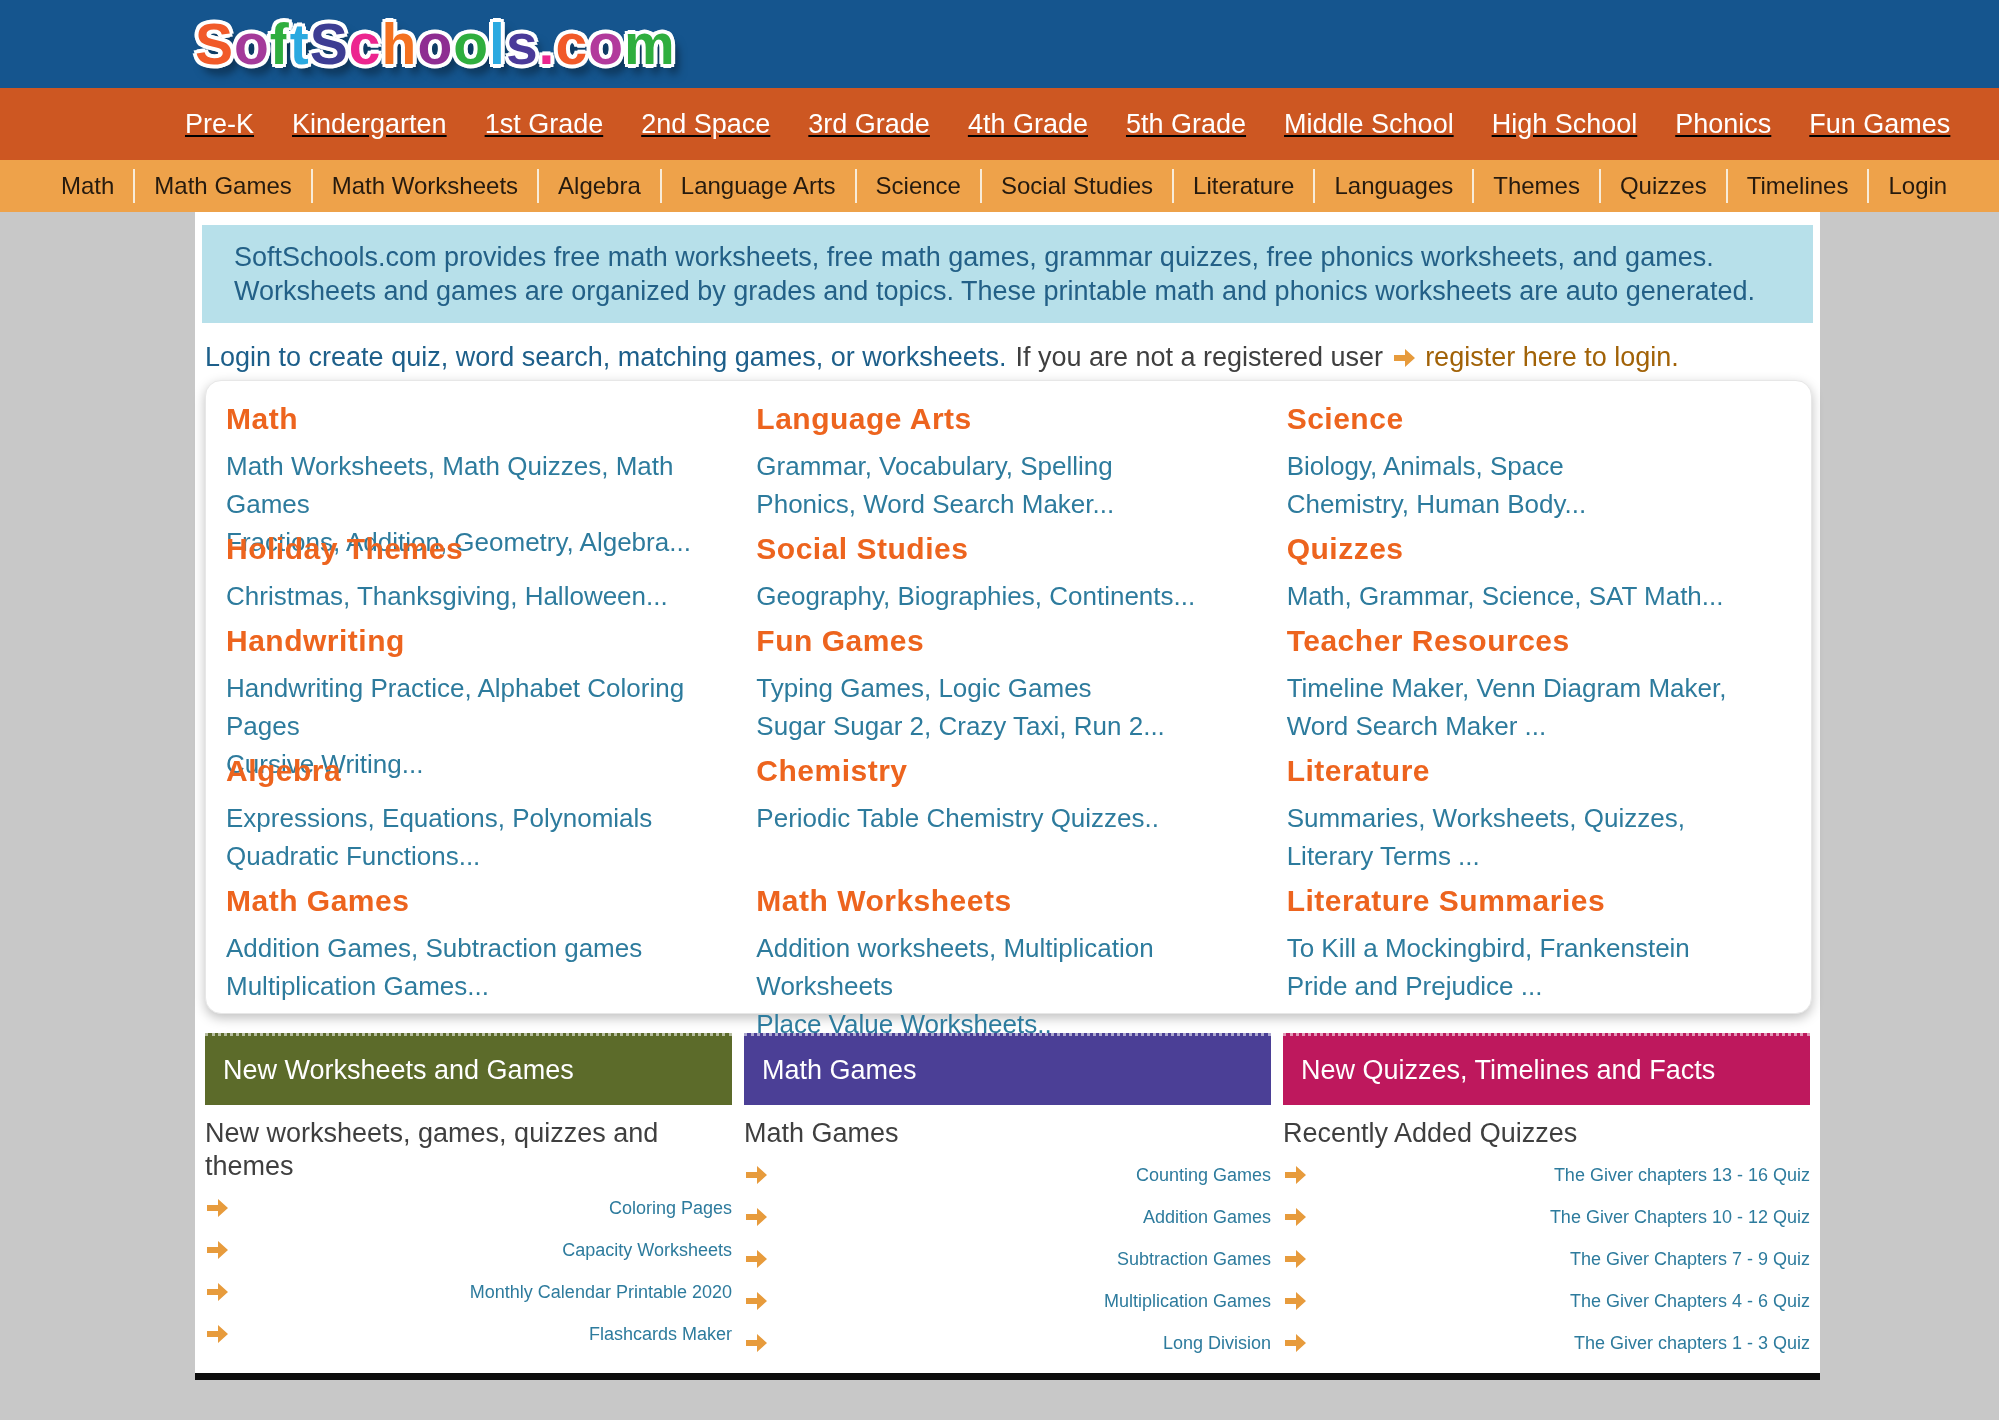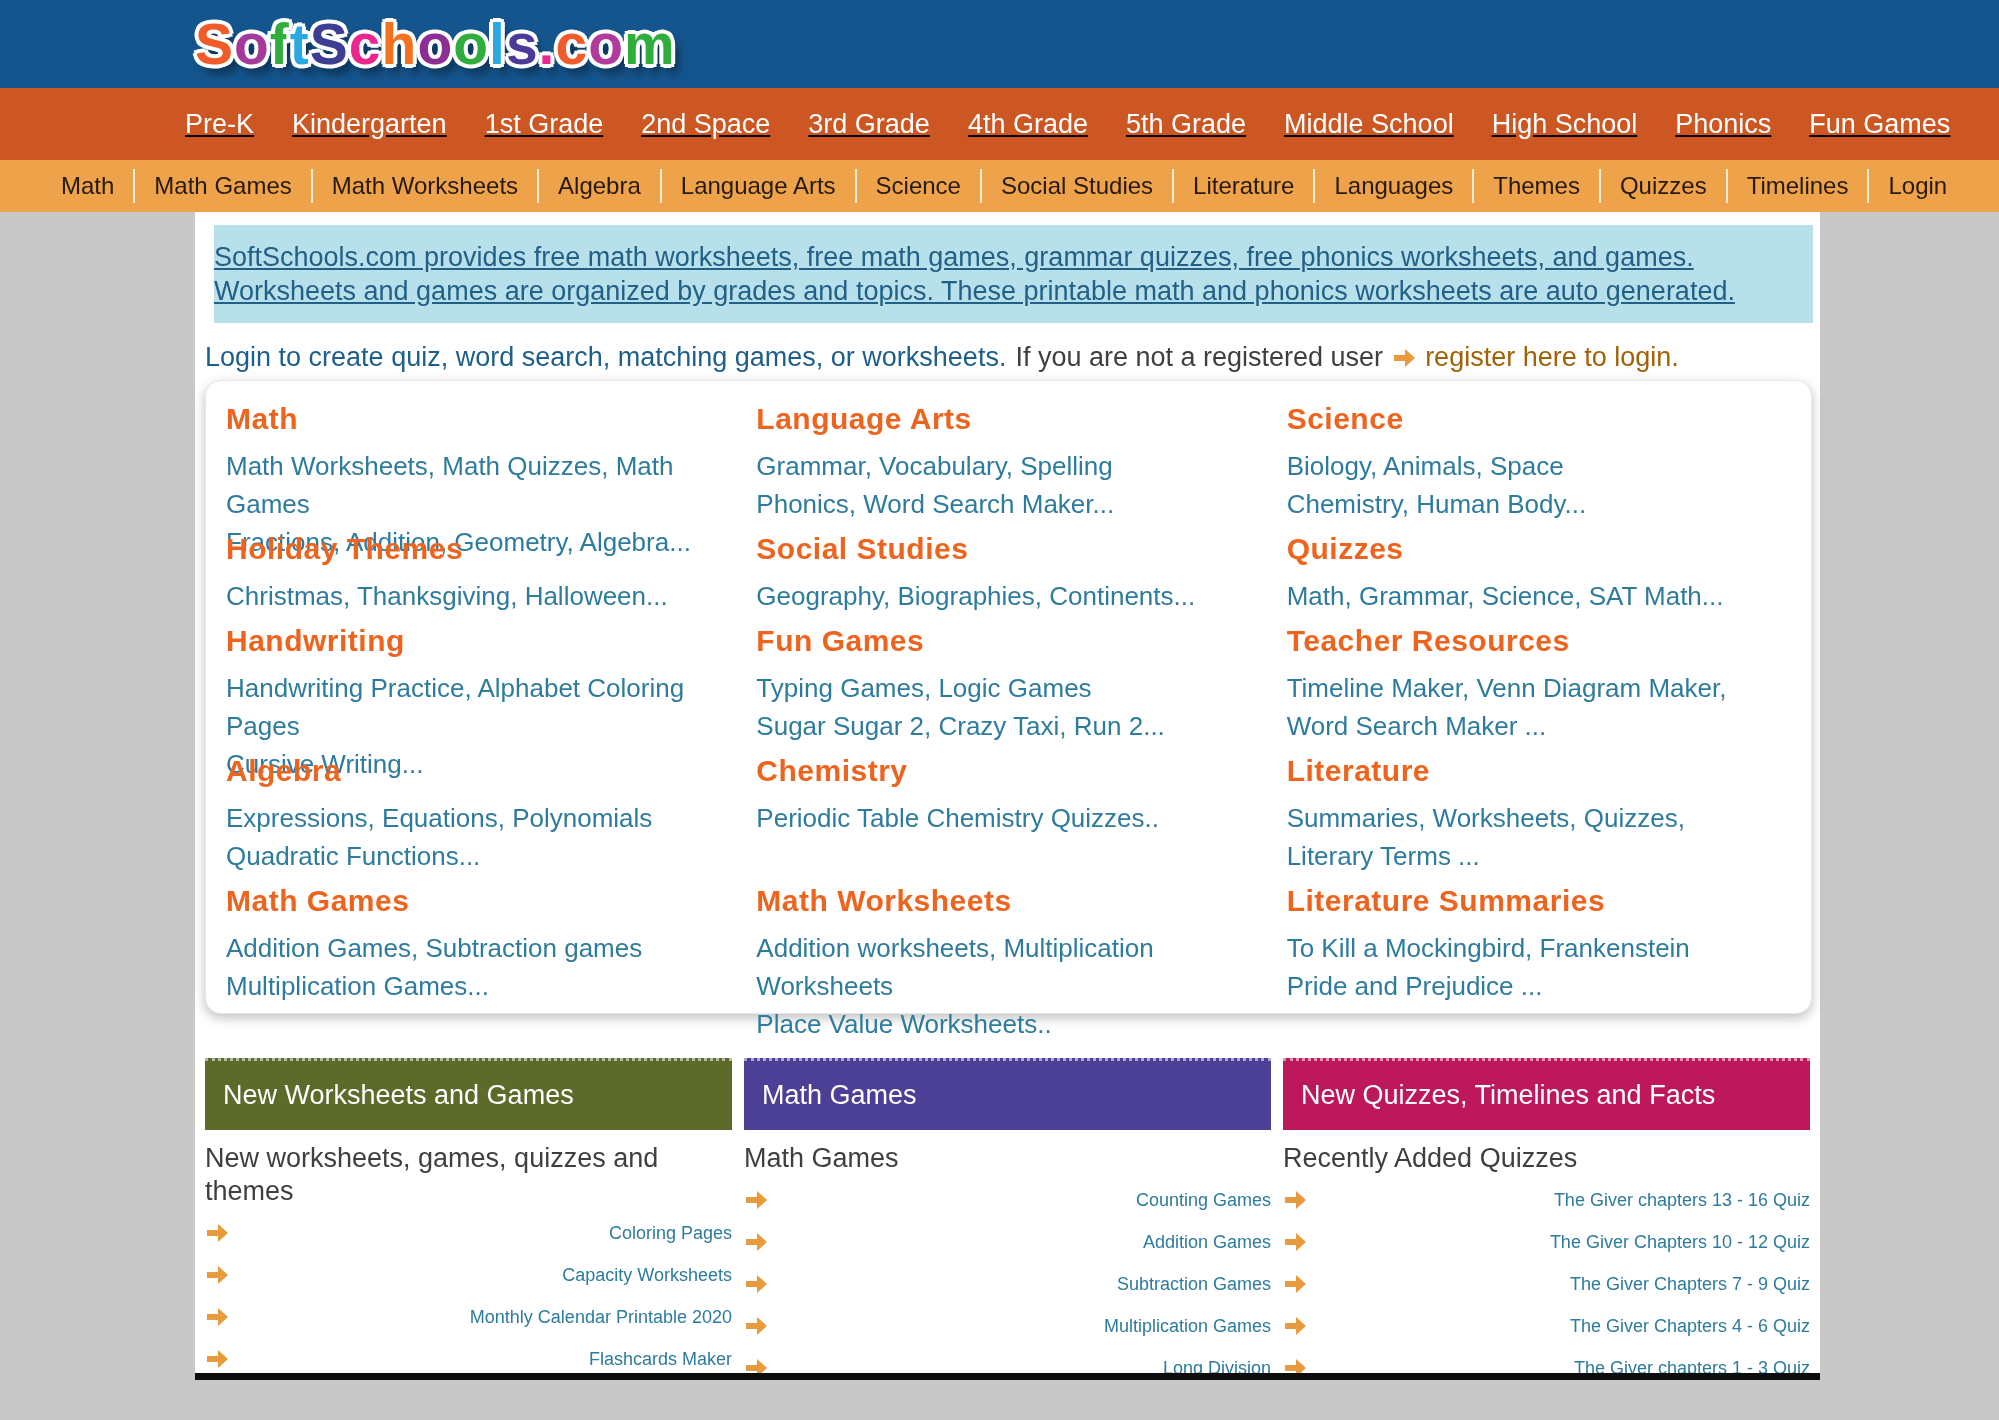--- a/index.html
+++ b/index.html
@@ -21,36 +21,36 @@
   .grade-nav{height:72px;background:#cd5722;display:flex;align-items:center;padding-left:185px;gap:38px;text-decoration:underline;}
   .gnav-item{color:#ffffff;font-size:27px;cursor:pointer;white-space:nowrap;text-decoration:none;}
   
   .subject-nav{height:52px;background:#eea24a;display:flex;align-items:center;padding-left:42px;}
   .snav-item{color:#261a0e;font-size:24px;padding:3px 19px;cursor:pointer;white-space:nowrap;text-decoration:none;}
   .snav-item + .snav-item{border-left:2px solid #f8ecd9;}
   
   .main{position:relative;height:1168px;background:#c8c8c8;}
   .content{position:absolute;left:195px;top:0;width:1625px;height:1168px;background:#ffffff;}
   .content::after{content:"";position:absolute;left:0;bottom:0;width:100%;height:7px;background:#0d0d0d;z-index:5;}
-  .intro{margin:13px 7px 0 19px;background:#b7e0ea;color:#236087;font-size:27px;line-height:34px;padding:15px 0;text-decoration:underline;}
+  .intro{margin:13px 7px 0 7px;background:#b7e0ea;color:#236087;font-size:27px;line-height:34px;padding:15px 32px;}
   .login-line{margin:19px 0 0 10px;font-size:27px;white-space:nowrap;display:flex;align-items:center;gap:9px;}
   .login-msg{color:#1d5f8a;}
   .login-note{color:#3f3f3f;}
   .register-link{color:#a16207;cursor:pointer;text-decoration:none;}
   .arrow-ico{width:24px;height:22px;flex:0 0 auto;}
   
   .card{margin:7px 8px 0 10px;background:#fff;border:1px solid #e7e7e7;border-radius:16px;
         box-shadow:0 4px 12px rgba(0,0,0,.25);padding:6px 20px 14px 20px;}
   .cat-grid{display:grid;grid-template-columns:1fr 1fr 1fr;column-gap:26px;
             grid-template-rows:130px 92px 130px 130px 130px;}
   .cat-title{color:#ed641e;font-size:30px;line-height:36px;font-weight:bold;letter-spacing:.5px;
              margin:14px 0 10px;cursor:pointer;display:inline-block;}
   .cat-line{color:#2d7b9d;font-size:26px;line-height:38px;cursor:pointer;}
   
-  .panels{display:grid;grid-template-columns:1fr 1fr 1fr;gap:12px;margin:44px 10px 0 10px;}
+  .panels{display:grid;grid-template-columns:1fr 1fr 1fr;gap:12px;margin:19px 10px 0 10px;}
   .panel-header{height:69px;color:#ffffff;font-size:27px;display:flex;align-items:center;
                 padding-left:18px;border-top:3px dotted rgba(255,255,255,.55);}
   .panel-heading{color:#3f3f3f;font-size:27px;line-height:33px;margin:12px 0 4px;}
   .panel-item{display:flex;align-items:center;gap:12px;margin:8px 0;height:34px;
               font-size:18px;color:#2d7b9d;cursor:pointer;text-decoration:none;justify-content:space-between;}
 </style>
 </head>
 <body>
 
 <div class="header">

